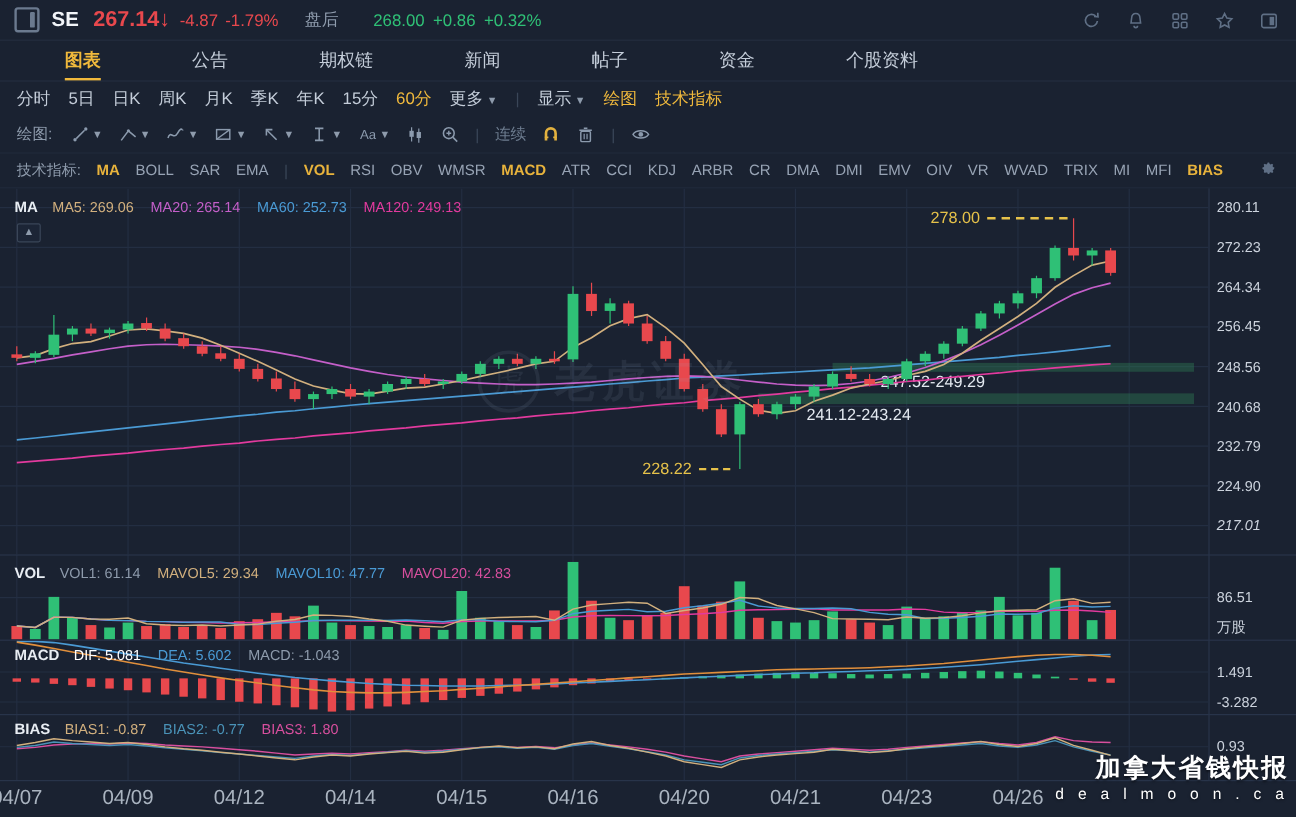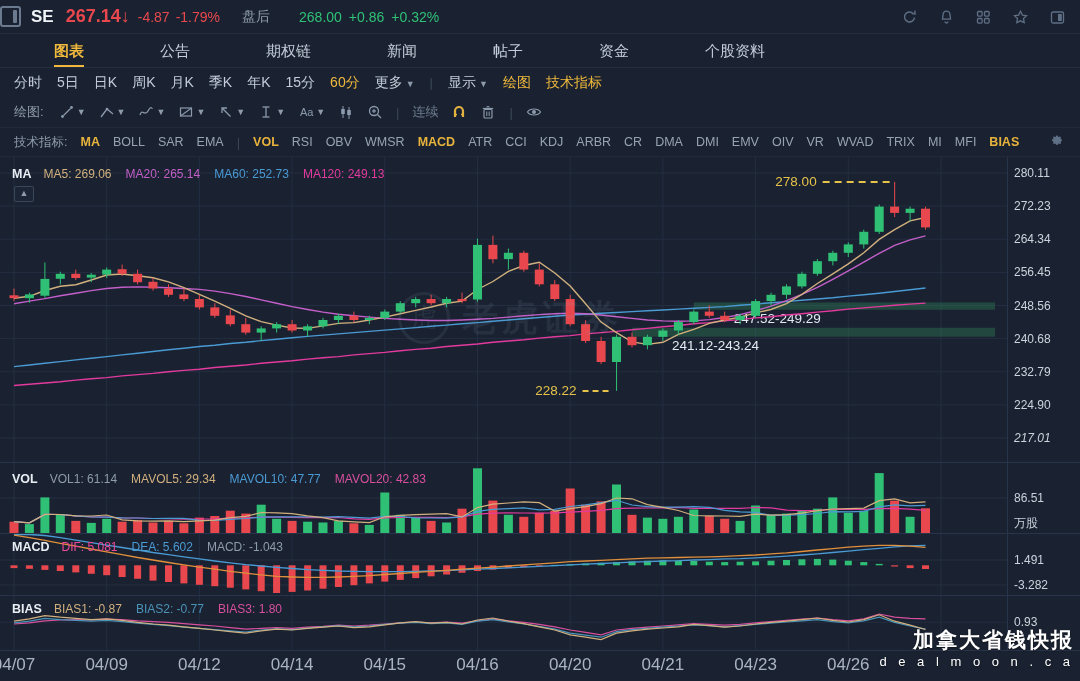--- a/index.html
+++ b/index.html
@@ -1,21 +1,21 @@
 <!DOCTYPE html>
 <html><head>
 <meta charset="utf-8">
 <style>
   html,body{margin:0;padding:0;}
   body{width:1080px;height:681px;background:#1a2231;overflow:hidden;position:relative;
        font-family:"Liberation Sans","DejaVu Sans",sans-serif;color:#dfe5ee;
        -webkit-font-smoothing:antialiased;}
   .row{position:absolute;left:0;width:1080px;display:flex;align-items:center;}
   
-  #header{top:0;height:34px;border-bottom:1px solid #232d3f;box-sizing:border-box;}
+  #header{top:0;height:34px;border-bottom:1px solid #232d3f;padding-left:12px;box-sizing:border-box;}
   #win-icon{width:17px;height:17px;border:2px solid #6b7a8f;border-radius:3px;position:relative;margin-right:10px;}
   #win-icon div{position:absolute;right:2px;top:2px;bottom:2px;width:4px;background:#6b7a8f;border-radius:1px;}
   #symbol{font-size:17px;font-weight:bold;color:#f2f5f9;margin-right:12px;}
   #price{font-size:18px;font-weight:bold;margin-right:8px;}
   #chg,#chgp{font-size:14px;margin-right:6px;}
   #ah-label{font-size:14px;color:#8e9bac;margin:0 10px 0 16px;}
   .ah-val{font-size:14px;margin-right:7px;}
   #header-icons{position:absolute;right:14px;top:0;height:34px;display:flex;align-items:center;gap:20px;}
   .hicon{width:17px;height:17px;color:#5f6f85;cursor:pointer;}
   .hicon svg{display:block;}
@@ -595,21 +595,21 @@
       <line x1="848.3" y1="0" x2="848.3" y2="55" stroke="#232e42" stroke-width="1"></line>
       <line x1="941" y1="0" x2="941" y2="55" stroke="#232e42" stroke-width="1"></line>
       <line x1="0" y1="27.3" x2="1007" y2="27.3" stroke="#232e42" stroke-width="1"></line>
       <polyline points="14.0,29.0 29.4,27.8 44.9,25.8 60.3,25.0 75.8,24.6 91.3,25.0 106.7,24.2 122.1,24.6 137.6,25.8 153.0,26.6 168.5,27.4 183.9,28.6 199.4,29.8 214.8,31.0 230.3,32.6 245.8,34.2 261.2,33.4 276.6,32.6 292.1,33.4 307.6,32.2 323.0,31.4 338.4,30.2 353.9,31.0 369.3,30.2 384.8,29.0 400.3,27.8 415.7,27.0 431.1,27.8 446.6,27.0 462.0,28.2 477.5,25.8 492.9,24.2 508.4,25.8 523.8,27.4 539.3,29.4 554.8,31.8 570.2,35.0 585.6,37.4 601.1,39.8 616.5,35.0 632.0,33.4 647.4,32.2 662.9,31.0 678.4,29.8 693.8,28.6 709.3,29.4 724.7,30.2 740.1,29.4 755.6,27.8 771.0,26.6 786.5,25.4 801.9,24.2 817.4,23.0 832.8,24.6 848.3,25.8 863.8,23.8 879.2,19.0 894.6,22.2 910.1,23.4 925.5,23.8" fill="none" stroke="#d84f9e" stroke-width="1.2"></polyline>
       <polyline points="14.0,27.8 29.4,26.2 44.9,23.4 60.3,24.6 75.8,25.4 91.3,26.2 106.7,25.4 122.1,26.6 137.6,28.2 153.0,29.4 168.5,30.6 183.9,32.2 199.4,33.4 214.8,34.6 230.3,35.8 245.8,37.0 261.2,35.0 276.6,33.8 292.1,34.6 307.6,33.0 323.0,31.8 338.4,30.6 353.9,31.8 369.3,31.0 384.8,29.4 400.3,28.2 415.7,27.4 431.1,28.6 446.6,27.8 462.0,29.4 477.5,26.2 492.9,24.6 508.4,27.0 523.8,29.0 539.3,31.4 554.8,34.2 570.2,38.2 585.6,40.2 601.1,42.2 616.5,36.6 632.0,34.6 647.4,33.4 662.9,32.2 678.4,31.0 693.8,29.8 709.3,30.6 724.7,31.8 740.1,30.6 755.6,29.4 771.0,28.2 786.5,27.0 801.9,25.8 817.4,24.6 832.8,26.6 848.3,27.8 863.8,25.8 879.2,22.2 894.6,27.4 910.1,31.0 925.5,34.1" fill="none" stroke="#4a93b8" stroke-width="1.2"></polyline>
       <polyline points="14.0,26.2 29.4,23.8 44.9,20.6 60.3,22.2 75.8,23.4 91.3,24.6 106.7,23.8 122.1,25.4 137.6,27.4 153.0,29.0 168.5,30.2 183.9,31.8 199.4,33.4 214.8,35.0 230.3,36.6 245.8,38.2 261.2,35.8 276.6,34.2 292.1,35.0 307.6,33.4 323.0,32.2 338.4,31.0 353.9,32.6 369.3,31.8 384.8,29.8 400.3,27.8 415.7,26.6 431.1,28.2 446.6,27.4 462.0,29.0 477.5,25.0 492.9,23.0 508.4,26.2 523.8,28.6 539.3,31.8 554.8,35.0 570.2,39.8 585.6,42.2 601.1,44.6 616.5,38.2 632.0,35.8 647.4,34.2 662.9,33.0 678.4,31.8 693.8,29.4 709.3,30.6 724.7,32.2 740.1,31.0 755.6,29.0 771.0,27.4 786.5,26.2 801.9,24.6 817.4,23.0 832.8,25.4 848.3,27.0 863.8,24.6 879.2,19.8 894.6,26.2 910.1,30.2 925.5,34.5" fill="none" stroke="#d2b07e" stroke-width="1.2"></polyline>
     </svg></div>
 
 <div class="legend" id="legend-ma" style="top:164px;"><span class="t">MA</span><span class="li" style="color: rgb(210, 176, 126);">MA5: 269.06</span><span class="li" style="color: rgb(196, 95, 201);">MA20: 265.14</span><span class="li" style="color: rgb(74, 154, 212);">MA60: 252.73</span><span class="li" style="color: rgb(226, 58, 158);">MA120: 249.13</span></div>
 <div class="legend" id="legend-vol" style="top:469px;"><span class="t">VOL</span><span class="li" style="color: rgb(142, 155, 172);">VOL1: 61.14</span><span class="li" style="color: rgb(210, 176, 126);">MAVOL5: 29.34</span><span class="li" style="color: rgb(74, 154, 212);">MAVOL10: 47.77</span><span class="li" style="color: rgb(216, 79, 158);">MAVOL20: 42.83</span></div>
-<div class="legend" id="legend-macd" style="top:537px;"><span class="t">MACD</span><span class="li" style="color: #ec4899;">DIF: 5.081</span><span class="li" style="color: rgb(74, 154, 212);">DEA: 5.602</span><span class="li" style="color: rgb(142, 155, 172);">MACD: -1.043</span></div>
+<div class="legend" id="legend-macd" style="top:537px;"><span class="t">MACD</span><span class="li" style="color: #ffffff;">DIF: 5.081</span><span class="li" style="color: rgb(74, 154, 212);">DEA: 5.602</span><span class="li" style="color: rgb(142, 155, 172);">MACD: -1.043</span></div>
 <div class="legend" id="legend-bias" style="top:599px;"><span class="t">BIAS</span><span class="li" style="color: rgb(210, 176, 126);">BIAS1: -0.87</span><span class="li" style="color: rgb(74, 147, 184);">BIAS2: -0.77</span><span class="li" style="color: rgb(216, 79, 158);">BIAS3: 1.80</span></div>
 
 <div id="collapse-btn">▲</div>
 
 <div class="sep" style="top:462px;"></div>
 <div class="sep" style="top:533px;"></div>
 <div class="sep" style="top:595px;"></div>
 <div class="sep" style="top:650px;"></div>
 <div id="axis-vsep"></div>
 

